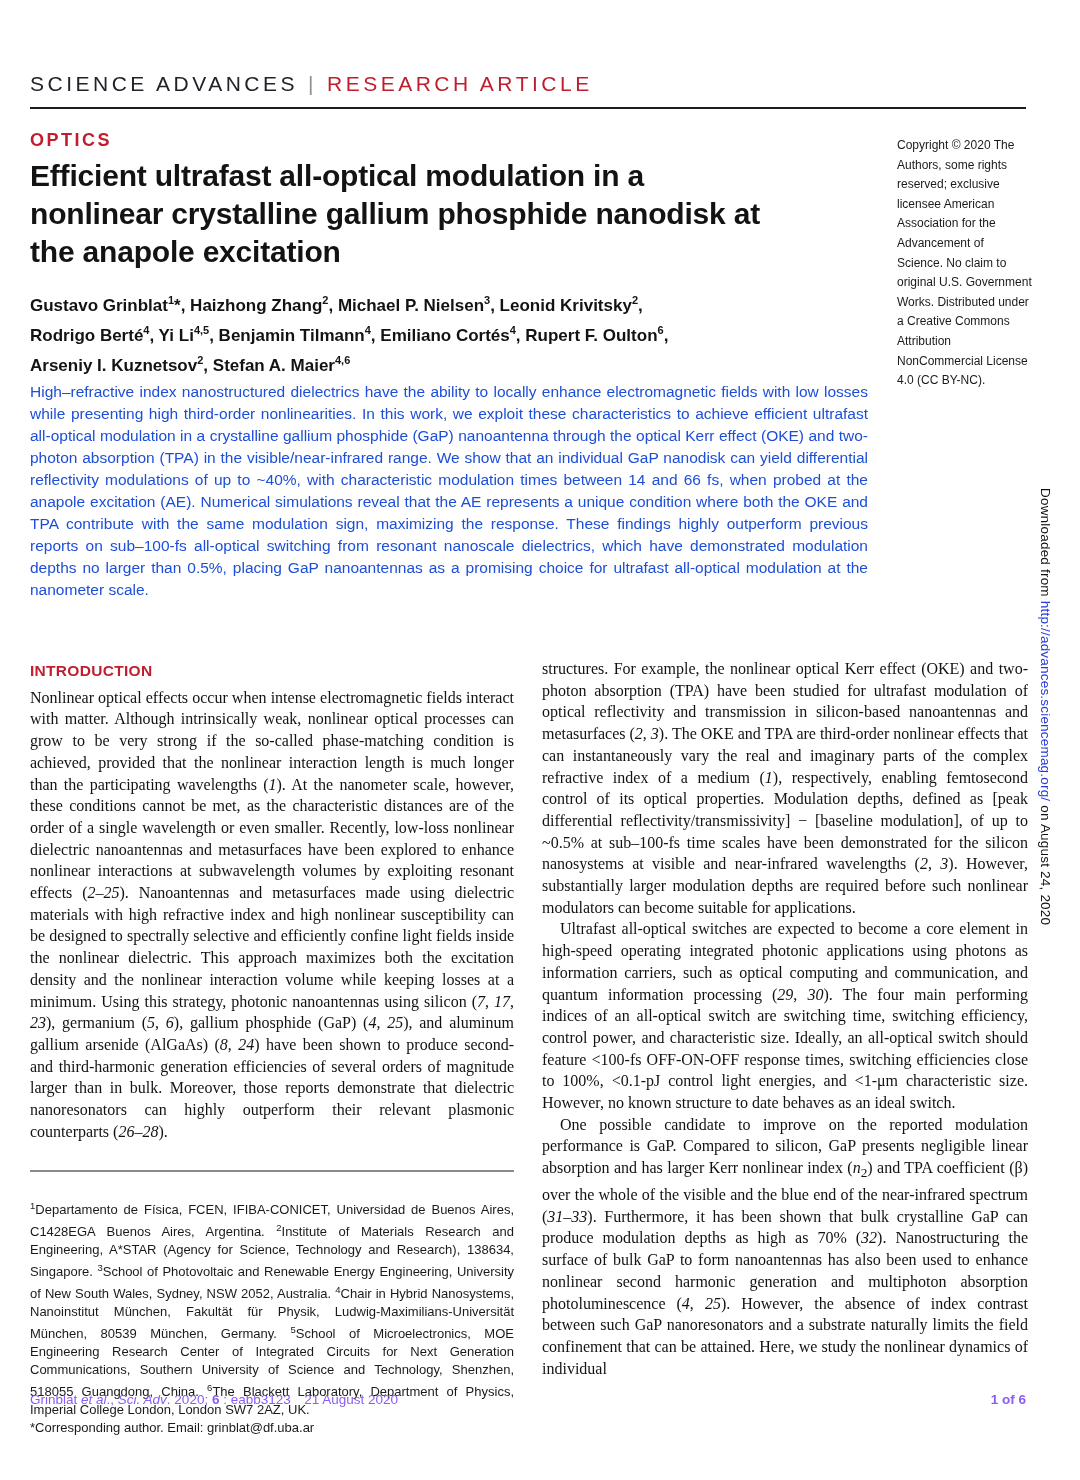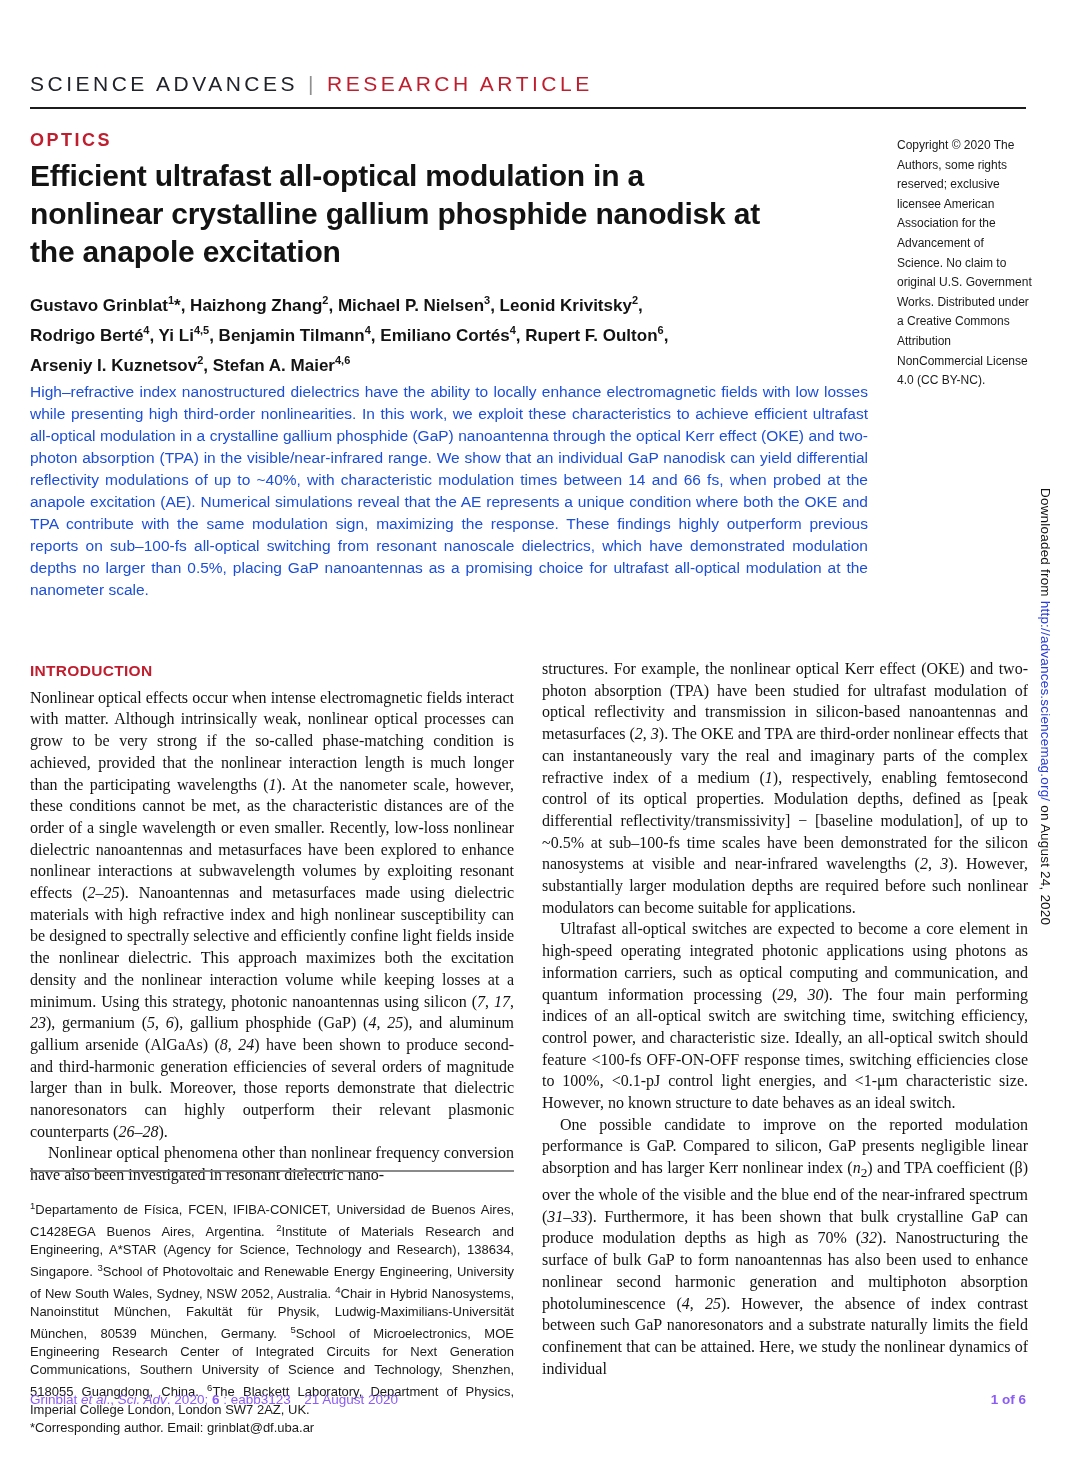--- a/index.html
+++ b/index.html
@@ -97,21 +97,20 @@
 
   <div class="copyright">Copyright © 2020 The Authors, some rights reserved; exclusive licensee American Association for the Advancement of Science. No claim to original U.S. Government Works. Distributed under a Creative Commons Attribution NonCommercial License 4.0 (CC BY-NC).</div>
 
   <div class="download-note">
     <span>Downloaded from </span><span class="url">http://advances.sciencemag.org/</span><span> on August 24, 2020</span>
   </div>
 
   <div class="col col-left">
     <h2 class="section-heading">INTRODUCTION</h2>
     <p>Nonlinear optical effects occur when intense electromagnetic fields interact with matter. Although intrinsically weak, nonlinear optical processes can grow to be very strong if the so-called phase-matching condition is achieved, provided that the nonlinear interaction length is much longer than the participating wavelengths (<i>1</i>). At the nanometer scale, however, these conditions cannot be met, as the characteristic distances are of the order of a single wavelength or even smaller. Recently, low-loss nonlinear dielectric nanoantennas and metasurfaces have been explored to enhance nonlinear interactions at subwavelength volumes by exploiting resonant effects (<i>2</i>–<i>25</i>). Nanoantennas and metasurfaces made using dielectric materials with high refractive index and high nonlinear susceptibility can be designed to spectrally selective and efficiently confine light fields inside the nonlinear dielectric. This approach maximizes both the excitation density and the nonlinear interaction volume while keeping losses at a minimum. Using this strategy, photonic nanoantennas using silicon (<i>7</i>, <i>17</i>, <i>23</i>), germanium (<i>5</i>, <i>6</i>), gallium phosphide (GaP) (<i>4</i>, <i>25</i>), and aluminum gallium arsenide (AlGaAs) (<i>8</i>, <i>24</i>) have been shown to produce second- and third-harmonic generation efficiencies of several orders of magnitude larger than in bulk. Moreover, those reports demonstrate that dielectric nanoresonators can highly outperform their relevant plasmonic counterparts (<i>26</i>–<i>28</i>).</p>
-    <p class="indent">Nonlinear optical phenomena other than nonlinear frequency conversion have also been investigated in resonant dielectric nano-</p>
   </div>
 
   <div class="col col-right">
     <p>structures. For example, the nonlinear optical Kerr effect (OKE) and two-photon absorption (TPA) have been studied for ultrafast modulation of optical reflectivity and transmission in silicon-based nanoantennas and metasurfaces (<i>2</i>, <i>3</i>). The OKE and TPA are third-order nonlinear effects that can instantaneously vary the real and imaginary parts of the complex refractive index of a medium (<i>1</i>), respectively, enabling femtosecond control of its optical properties. Modulation depths, defined as [peak differential reflectivity/transmissivity] − [baseline modulation], of up to ~0.5% at sub–100-fs time scales have been demonstrated for the silicon nanosystems at visible and near-infrared wavelengths (<i>2</i>, <i>3</i>). However, substantially larger modulation depths are required before such nonlinear modulators can become suitable for applications.</p>
     <p class="indent">Ultrafast all-optical switches are expected to become a core element in high-speed operating integrated photonic applications using photons as information carriers, such as optical computing and communication, and quantum information processing (<i>29</i>, <i>30</i>). The four main performing indices of an all-optical switch are switching time, switching efficiency, control power, and characteristic size. Ideally, an all-optical switch should feature &lt;100-fs OFF-ON-OFF response times, switching efficiencies close to 100%, &lt;0.1-pJ control light energies, and &lt;1-μm characteristic size. However, no known structure to date behaves as an ideal switch.</p>
     <p class="indent">One possible candidate to improve on the reported modulation performance is GaP. Compared to silicon, GaP presents negligible linear absorption and has larger Kerr nonlinear index (<i>n</i><sub>2</sub>) and TPA coefficient (β) over the whole of the visible and the blue end of the near-infrared spectrum (<i>31</i>–<i>33</i>). Furthermore, it has been shown that bulk crystalline GaP can produce modulation depths as high as 70% (<i>32</i>). Nanostructuring the surface of bulk GaP to form nanoantennas has also been used to enhance nonlinear second harmonic generation and multiphoton absorption photoluminescence (<i>4</i>, <i>25</i>). However, the absence of index contrast between such GaP nanoresonators and a substrate naturally limits the field confinement that can be attained. Here, we study the nonlinear dynamics of individual</p>
   </div>
 
   <div class="footnotes"><sup>1</sup>Departamento de Física, FCEN, IFIBA-CONICET, Universidad de Buenos Aires, C1428EGA Buenos Aires, Argentina. <sup>2</sup>Institute of Materials Research and Engineering, A*STAR (Agency for Science, Technology and Research), 138634, Singapore. <sup>3</sup>School of Photovoltaic and Renewable Energy Engineering, University of New South Wales, Sydney, NSW 2052, Australia. <sup>4</sup>Chair in Hybrid Nanosystems, Nanoinstitut München, Fakultät für Physik, Ludwig-Maximilians-Universität München, 80539 München, Germany. <sup>5</sup>School of Microelectronics, MOE Engineering Research Center of Integrated Circuits for Next Generation Communications, Southern University of Science and Technology, Shenzhen, 518055 Guangdong, China. <sup>6</sup>The Blackett Laboratory, Department of Physics, Imperial College London, London SW7 2AZ, UK.<br>*Corresponding author. Email: grinblat@df.uba.ar</div>
 

